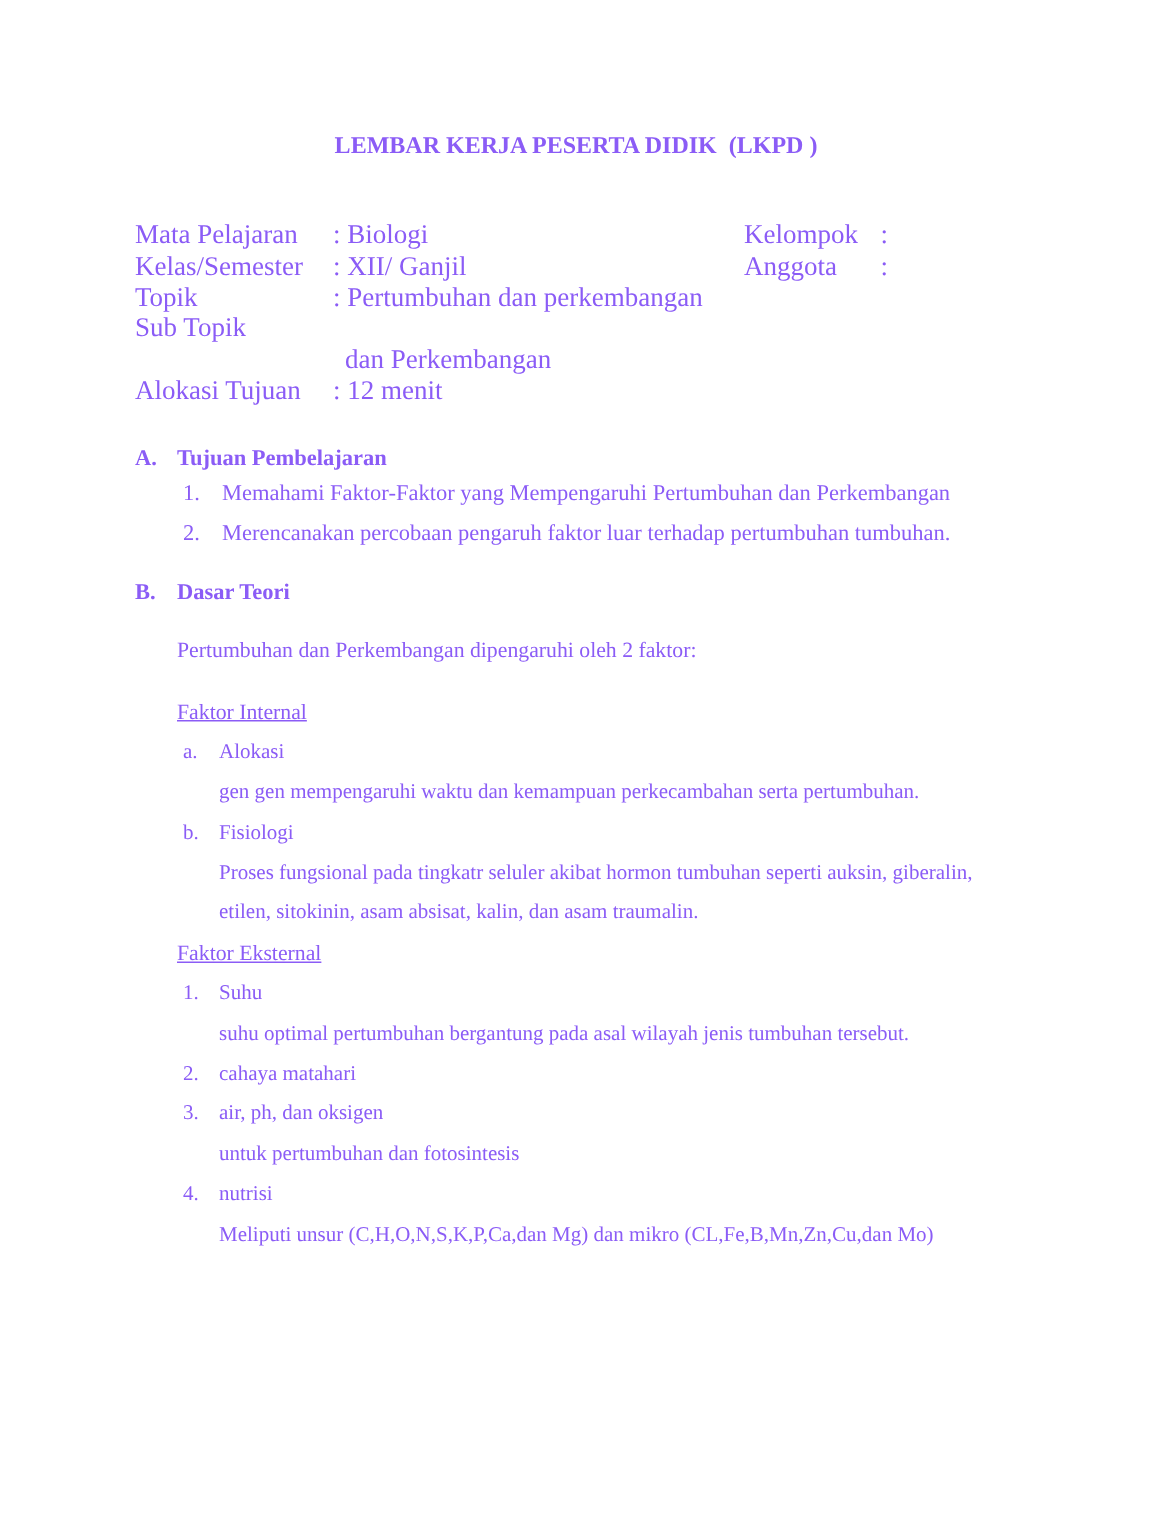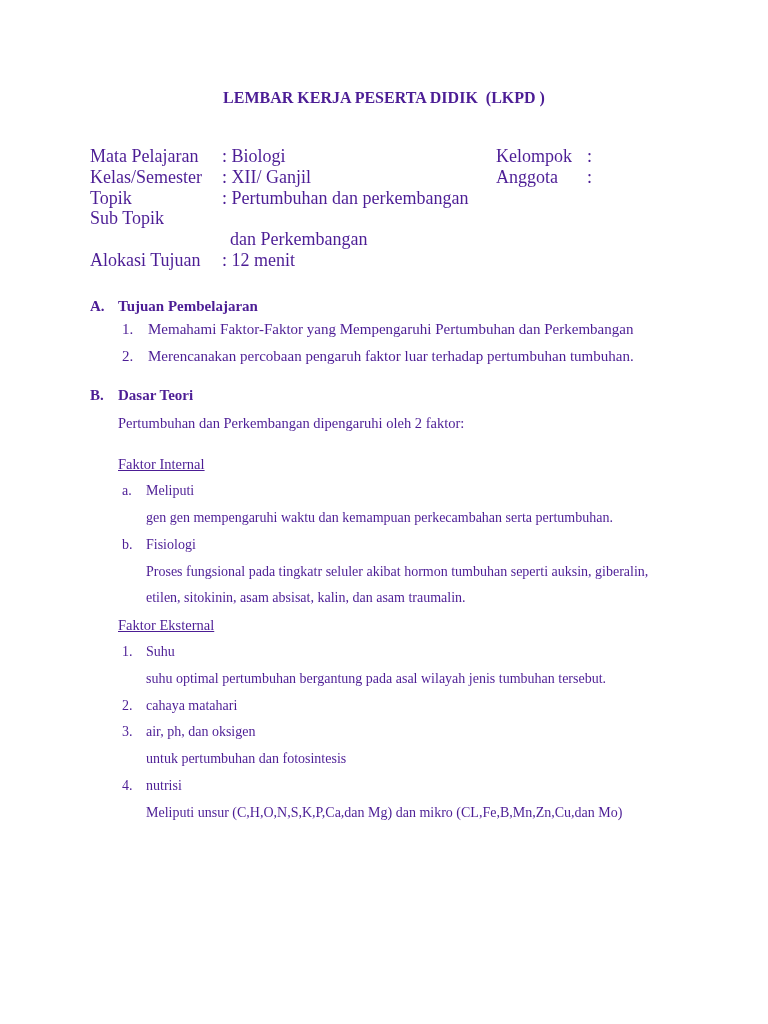--- a/index.html
+++ b/index.html
@@ -6,21 +6,21 @@
     margin: 0;
     padding: 0;
     background: #ffffff;
   }
   .page {
     position: relative;
     width: 768px;
     height: 1024px;
     background: #ffffff;
     font-family: "Liberation Serif", "DejaVu Serif", serif;
-    color: #4c1d95;
+    color: #8b5cf6;
     overflow: hidden;
   }
   .doc-title {
     position: absolute;
     top: 88px;
     left: 0;
     width: 768px;
     text-align: center;
     font-size: 16px;
     font-weight: bold;
@@ -67,21 +67,21 @@
     font-size: 15px;
     line-height: 27.2px;
   }
   .a-item .num { width: 26px; flex: 0 0 26px; margin-left: 32px; }
   .sec-a .a-item:first-of-type { margin-top: 7px; }
   .sec-b .sec-heading { margin-top: 15px; }
   .intro-line {
     padding-left: 28px;
     font-size: 14.5px;
     line-height: 27px;
-    margin-top: 5px;
+    margin-top: 16px;
   }
   .factor-heading {
     padding-left: 28px;
     font-size: 14.5px;
     line-height: 26.8px;
   }
   .factor-heading.first { margin-top: 14px; }
   .factor-heading span { text-decoration: underline; }
   .body-run { line-height: 26.8px; }
   .f-item { display: flex; }
@@ -156,21 +156,21 @@
       </div>
       <div class="intro-line">Pertumbuhan dan Perkembangan dipengaruhi oleh 2 faktor:</div>
 
       <div class="factor-heading first">
         <span>Faktor Internal</span>
       </div>
 
       <div class="body-run">
         <div class="f-item">
           <div class="num">a.</div>
-          <div>Meliputi</div>
+          <div>Alokasi</div>
         </div>
         <div class="desc-line">gen gen mempengaruhi waktu dan kemampuan perkecambahan serta pertumbuhan.</div>
         <div class="f-item">
           <div class="num">b.</div>
           <div>Fisiologi</div>
         </div>
         <div class="desc-line">Proses fungsional pada tingkatr seluler akibat hormon tumbuhan seperti auksin, giberalin,</div>
         <div class="desc-line">etilen, sitokinin, asam absisat, kalin, dan asam traumalin.</div>
 
         <div class="factor-heading" style="padding-left:28px">

